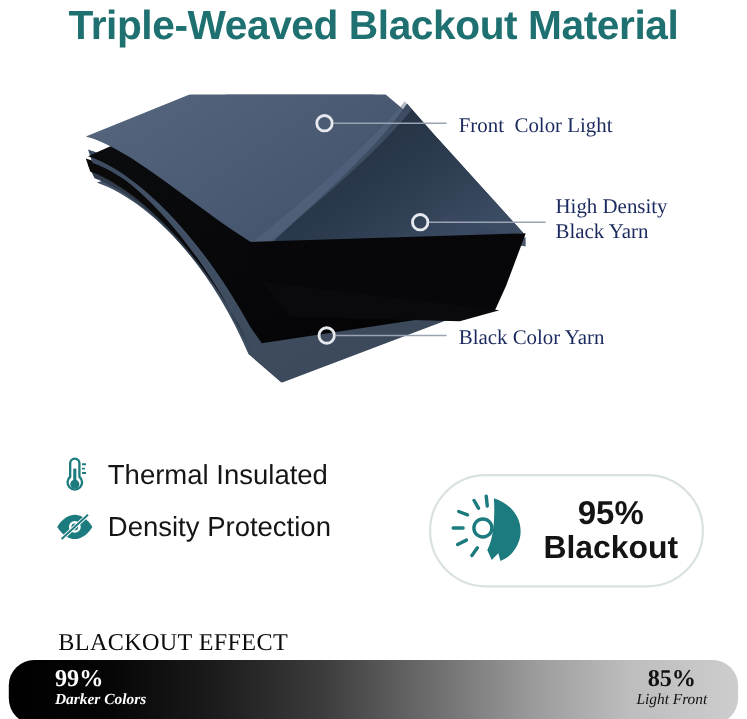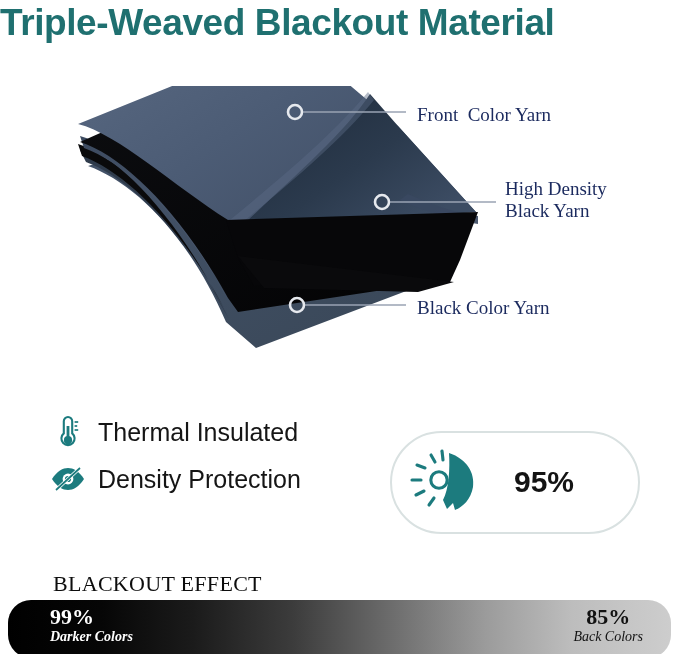--- a/index.html
+++ b/index.html
@@ -14,21 +14,21 @@
     overflow: hidden;
     font-family: "Liberation Sans", sans-serif;
     -webkit-font-smoothing: antialiased;
   }
 
   
   .title {
     position: absolute;
     left: 0;
     top: 2px;
-    width: 553px;
+    width: 679px;
     text-align: center;
     color: #1f7070;
     font-family: "Liberation Sans", sans-serif;
     font-weight: bold;
     font-size: 37px;
     letter-spacing: -0.4px;
     white-space: nowrap;
   }
 
   
@@ -91,21 +91,20 @@
     width: 250px;
     height: 103px;
     border: 2px solid #d9e1e1;
     border-radius: 52px;
     background: #ffffff;
     display: flex;
     align-items: center;
     justify-content: flex-start;
     box-sizing: border-box;
     padding-left: 16px;
-    gap: 20px;
   }
   .badge-icon {
     width: 78px;
     height: 74px;
     flex: 0 0 78px;
     display: flex;
     align-items: center;
     justify-content: center;
   }
   .badge-text {
@@ -251,21 +250,21 @@
   <circle cx="295" cy="112" r="7" fill="none" stroke="#e6e9ee" stroke-width="2.6"></circle>
   <line x1="303" y1="112" x2="406" y2="112" stroke="#9aa3b3" stroke-width="1.4"></line>
 
   <circle cx="382" cy="202" r="7" fill="none" stroke="#e6e9ee" stroke-width="2.6"></circle>
   <line x1="390" y1="202" x2="496" y2="202" stroke="#9aa3b3" stroke-width="1.4"></line>
 
   <circle cx="297" cy="305" r="7" fill="none" stroke="#e6e9ee" stroke-width="2.6"></circle>
   <line x1="305" y1="305" x2="406" y2="305" stroke="#9aa3b3" stroke-width="1.4"></line>
 </svg>
 
-<div class="callout callout-front">Front  Color Yarn</div>
+<div class="callout callout-front">Front  Color Light</div>
 
 <div class="callout callout-high">High Density
 Black Yarn</div>
 
 <div class="callout callout-back">Black Color Yarn</div>
 
 <div class="features">
 
   <div class="feature-row">
     <span class="feature-icon">
@@ -307,27 +306,28 @@
         <line x1="7" y1="48" x2="15" y2="44"></line>
         <line x1="20" y1="58" x2="25" y2="51"></line>
         <line x1="33" y1="4" x2="34" y2="13"></line>
       </g>
       <circle cx="30" cy="33" r="8.2" fill="none" stroke="#1c7b7e" stroke-width="3.1"></circle>
       <path d="M40 6 C58 12 66 26 64 40 C62 52 54 60 46 63 L44 56 L38 62 L34 53 C40 42 41 22 40 6 Z" fill="#1c7b7e"></path>
     </svg>
   </span>
   <span class="badge-text">
     <span class="badge-pct">95%</span>
+    <span class="badge-word">Blackout</span>
   </span>
 </div>
 
 <div class="effect-title">BLACKOUT EFFECT</div>
 
 <div class="gradient-bar">
   <span class="bar-left">
     <span class="bar-pct">99%</span>
     <span class="bar-sub">Darker Colors</span>
   </span>
   <span class="bar-right">
     <span class="bar-pct">85%</span>
-    <span class="bar-sub">Back Colors</span>
+    <span class="bar-sub">Light Front</span>
   </span>
 </div>
 
 </body></html>

